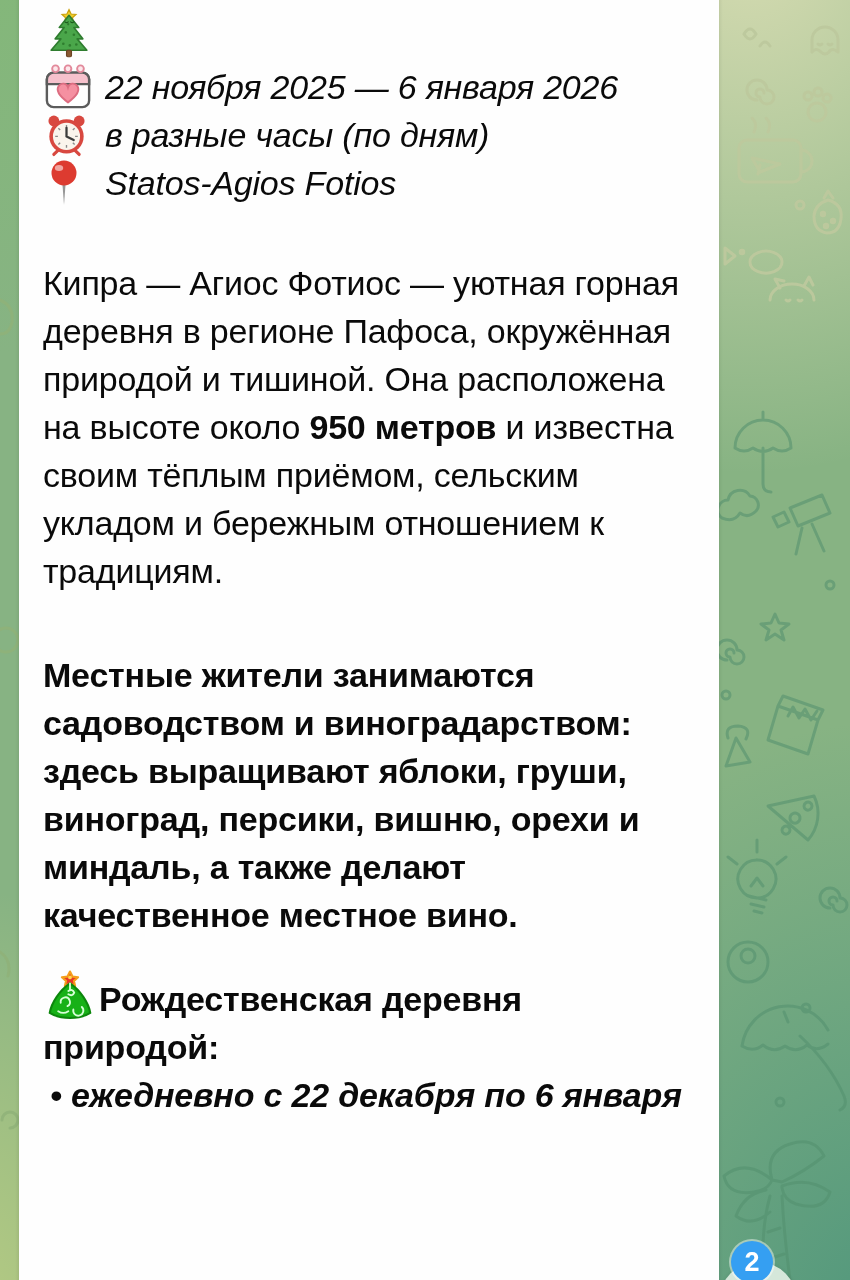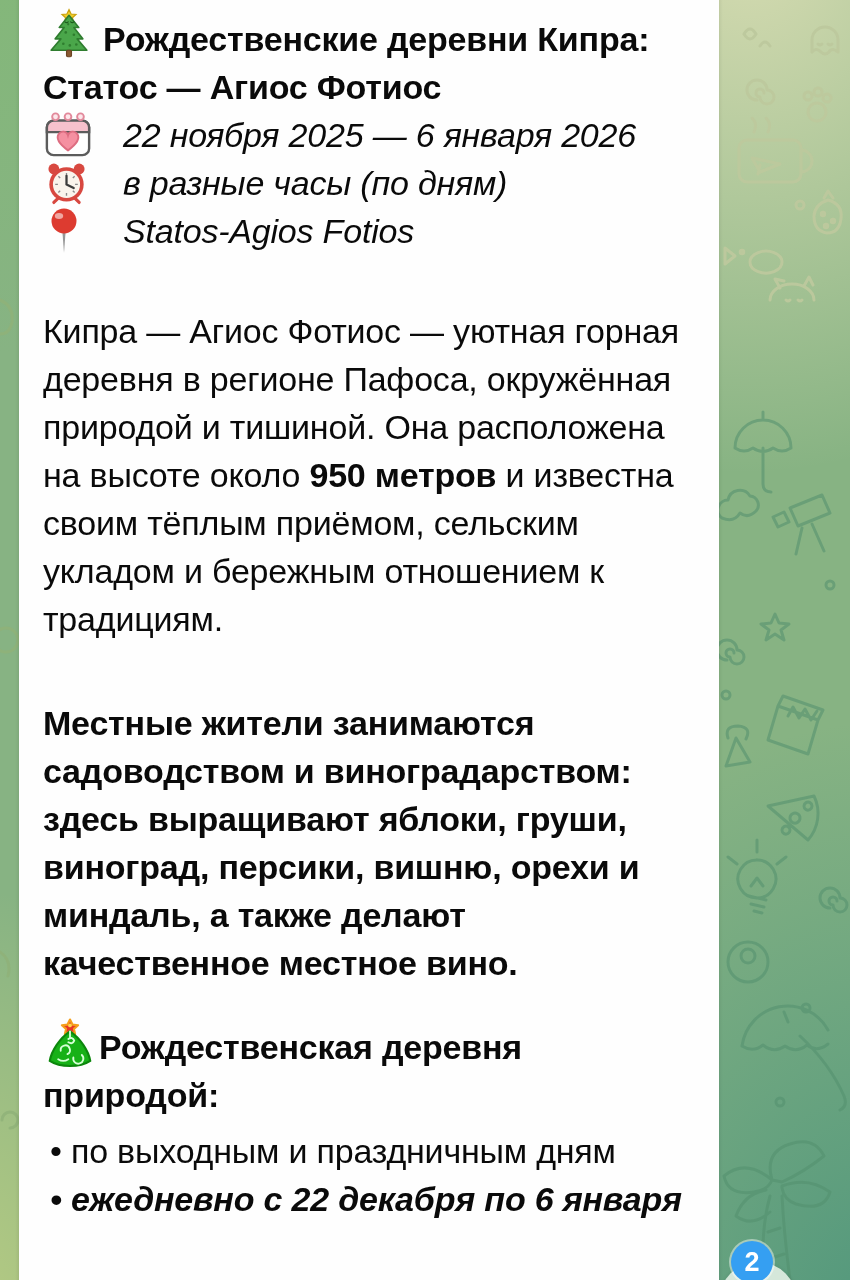--- a/index.html
+++ b/index.html
@@ -25,21 +25,21 @@
   .dleft{stroke:#8fb179;opacity:.85;}
   
   .bubble{
     position:absolute;left:19px;top:-32px;width:700px;height:1400px;
     background:#fefefe;border-radius:20px;box-shadow:0 0 4px rgba(0,0,0,.13);
   }
   .msg{padding:40px 36px 0 24px;}
   .msg p{margin:0;}
   .title b{font-weight:bold;}
   .title .ic{vertical-align:-9px;margin-right:8px;}
-  .meta{display:flex;align-items:center;height:48px;gap:18px;}
+  .meta{display:flex;align-items:center;height:48px;}
   .mic{flex:0 0 62px;display:flex;align-items:center;}
   .meta i{font-style:italic;}
   .para{margin-top:52px !important;}
   .para2{margin-top:56px !important;font-weight:bold;}
   .h2{margin-top:30px !important;font-weight:bold;}
   .h2 .ic2{vertical-align:-12px;margin-right:2px;}
   .bullet{text-indent:7px;}
   .bullet1{margin-top:8px !important;}
   .bulletbold{font-weight:bold;font-style:italic;}
   
@@ -122,21 +122,21 @@
           <path d="M32 2 l2.6 5.4 6 .6 -4.4 4 1.3 5.8 -5.5 -3 -5.5 3 1.3 -5.8 -4.4 -4 6 -.6 z" fill="#f2cf2a" stroke="#caa10e" stroke-width="1.5"></path>
           <path d="M32 9 L44 24 L38 24 L49 38 L42 38 L54 52 L10 52 L22 38 L15 38 L26 24 L20 24 Z" fill="#4aa64a" stroke="#2f7d2f" stroke-width="2" stroke-linejoin="round"></path>
           <rect x="29" y="52" width="6" height="8" rx="1.5" fill="#8a5a33" stroke="#6c4425" stroke-width="1.5"></rect>
           <circle cx="28" cy="30" r="1.6" fill="#2f7d2f"></circle>
             <circle cx="38" cy="33" r="1.6" fill="#2f7d2f"></circle>
           <circle cx="25" cy="44" r="1.6" fill="#2f7d2f"></circle>
             <circle cx="33" cy="46" r="1.6" fill="#2f7d2f"></circle>
           <circle cx="41" cy="45" r="1.6" fill="#2f7d2f"></circle>
             <circle cx="31" cy="20" r="1.4" fill="#2f7d2f"></circle>
           <path d="M27 17 q2 2 4 0 M34 17 q2 2 4 0" fill="none" stroke="#1e5c1e" stroke-width="1.5" stroke-linecap="round"></path>
-        </svg><b>Рождественские деревни Кипра: Статос — Агиос Фотиос</b>
+        </svg>
       </p>
 
       <div class="meta">
         <span class="mic">
           <svg width="50" height="48" viewBox="0 0 52 50">
             <rect x="4" y="10" width="44" height="36" rx="7" fill="#ffffff" stroke="#5c5c5c" stroke-width="2.5"></rect>
             <path d="M4 22 v-5 a7 7 0 0 1 7 -7 h30 a7 7 0 0 1 7 7 v5 z" fill="#f6c1cc" stroke="#5c5c5c" stroke-width="2.5"></path>
             <circle cx="13" cy="6" r="3.5" fill="#fde6ea" stroke="#e2899b" stroke-width="2"></circle>
             <circle cx="26" cy="6" r="3.5" fill="#fde6ea" stroke="#e2899b" stroke-width="2"></circle>
             <circle cx="39" cy="6" r="3.5" fill="#fde6ea" stroke="#e2899b" stroke-width="2"></circle>
@@ -186,21 +186,20 @@
           <g fill="none" stroke="#d6ffd6" stroke-width="2.2" stroke-linecap="round">
             <path d="M32 17 v7"></path>
             <path d="M30 26 q5 -3 7 2 q-2 5 -7 2"></path>
             <path d="M21 40 a5.5 5.5 0 1 1 8 4"></path>
             <path d="M36 48 a6 6 0 1 0 10 -3"></path>
             <path d="M18 50 q6 4 12 0"></path>
           </g>
         </svg><b>Рождественская деревня природой:</b>
       </p>
 
-      <p class="bullet bullet1">• по выходным и праздничным дням</p>
       <p class="bullet bulletbold">• ежедневно с 22 декабря по 6 января</p>
 
     </div>
   </div>
 
   <div class="scrollbtn"></div>
   <div class="badge">
     <span>2</span>
   </div>
 

